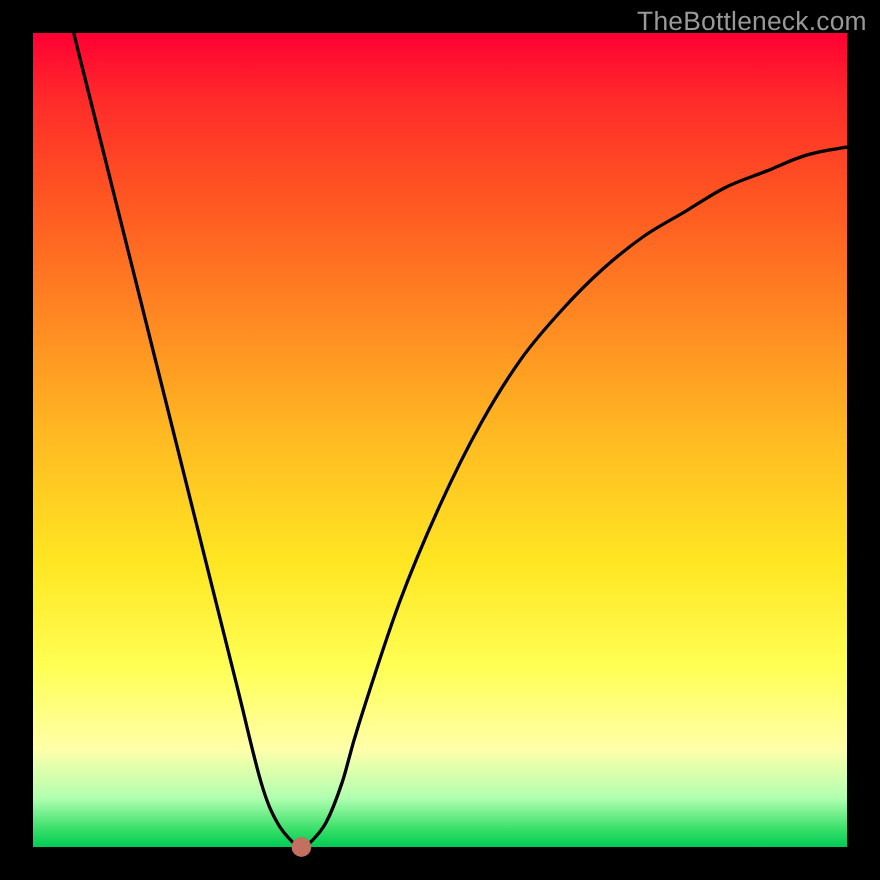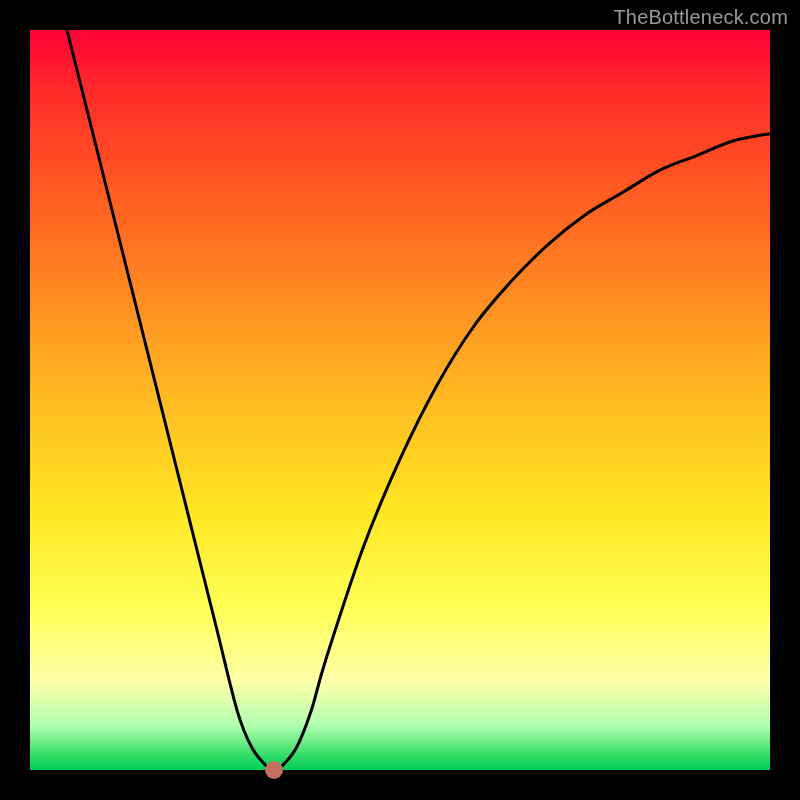--- a/index.html
+++ b/index.html
@@ -9,21 +9,21 @@
     height: 800px;
     background: #000;
     font-family: Arial, Helvetica, sans-serif;
     position: relative;
   }
   .watermark {
     position: absolute;
     top: 6px;
     right: 12px;
     color: #999;
-    font-size: 20px;
+    font-size: 24px;
     letter-spacing: 0.2px;
     z-index: 10;
   }
   .plot-area {
     position: absolute;
     left: 30px;
     top: 30px;
     width: 740px;
     height: 740px;
     background: linear-gradient(to bottom,

